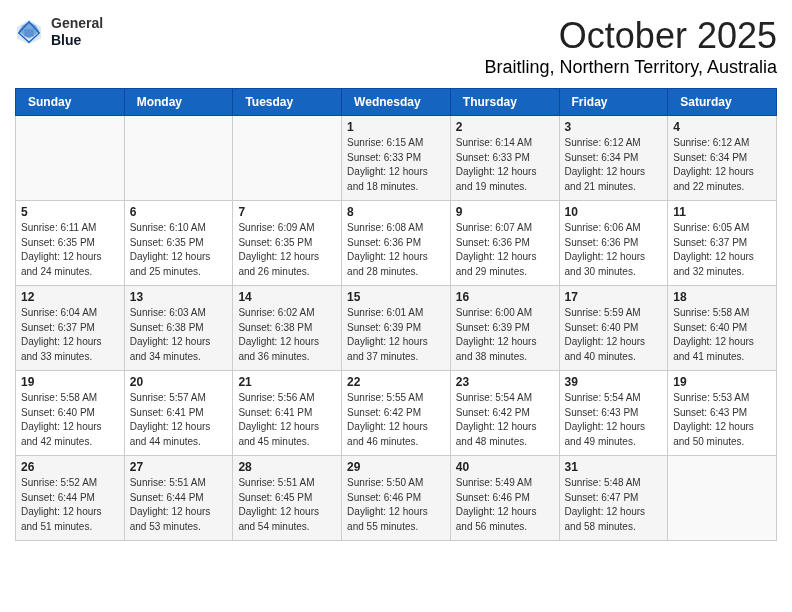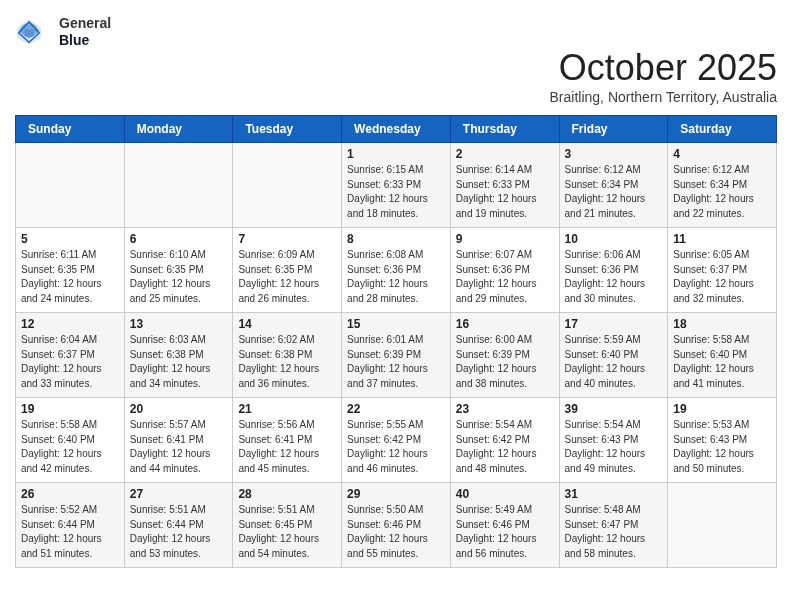--- a/index.html
+++ b/index.html
@@ -12,45 +12,44 @@
     }
     .header {
       display: flex;
       justify-content: space-between;
       align-items: flex-start;
       margin-bottom: 10px;
     }
     .logo {
       display: flex;
       align-items: center;
-      gap: 16px;
+      gap: 8px;
     }
     .logo-text {
       font-size: 14px;
       font-weight: bold;
       line-height: 1.2;
     }
     .logo-general { color: #333; }
     .logo-blue { color: #0f172a; }
     .logo-icon {
       width: 28px;
       height: 28px;
     }
     .title-block {
       text-align: right;
     }
     .month-title {
       font-size: 36px;
       font-weight: normal;
       color: #222;
-      margin-top: 32px;
     }
     .location-title {
-      font-size: 14px;
-      color: #404040;
+      font-size: 18px;
+      color: #000000;
       padding-left: 12px;
     }
     table {
       width: 100%;
       border-collapse: collapse;
       table-layout: fixed;
     }
     thead tr th {
       background: #1565C0;
       color: #fff;

